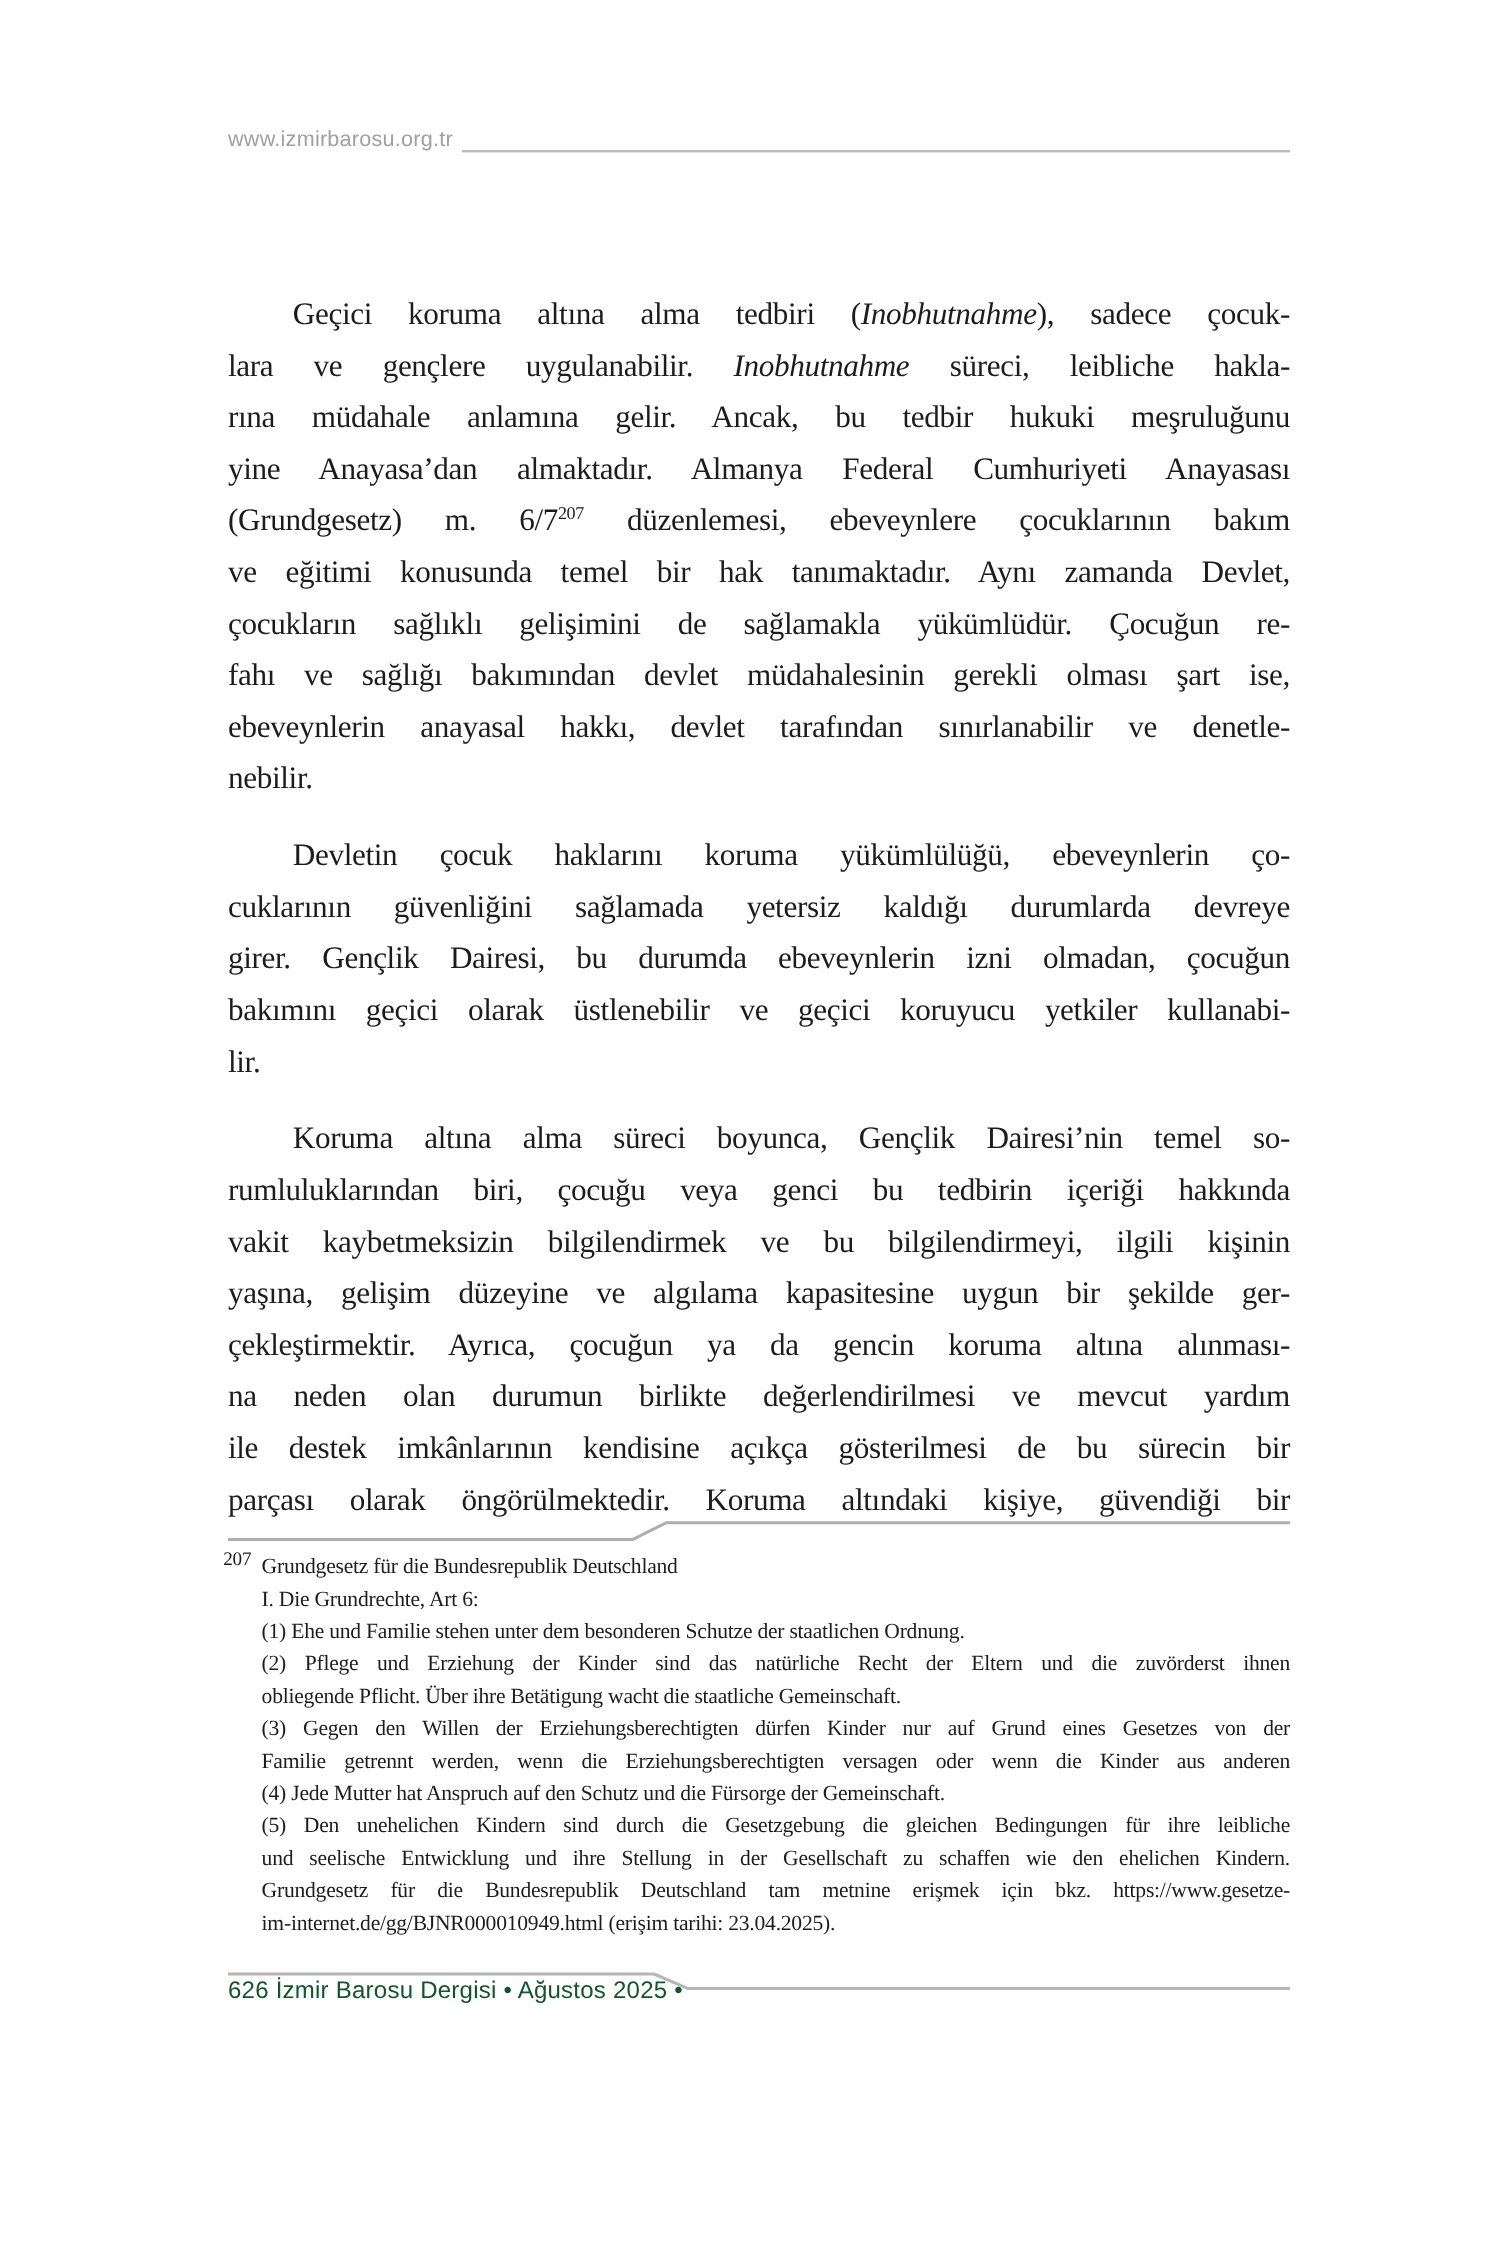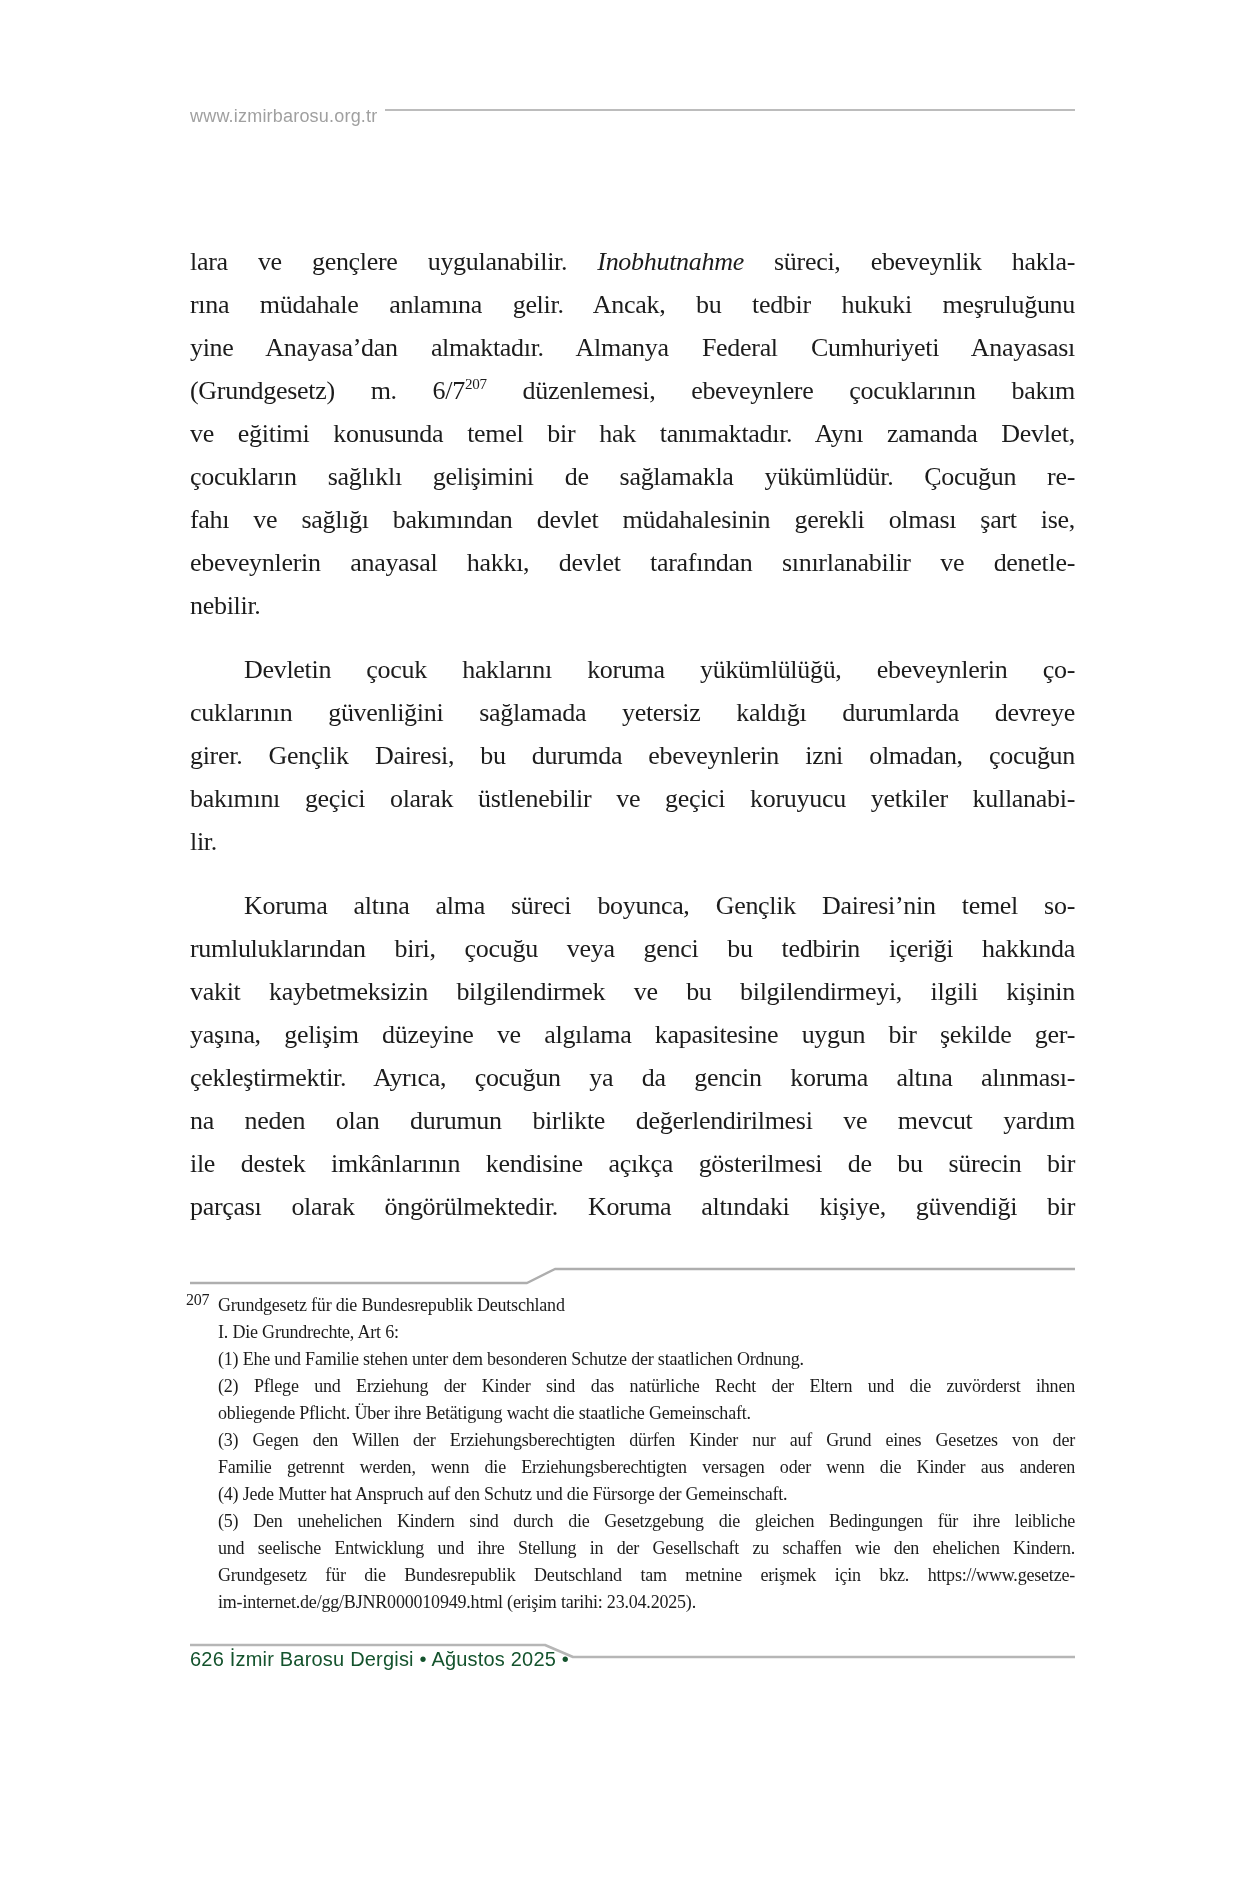--- a/index.html
+++ b/index.html
@@ -8,21 +8,21 @@
     width:1260px; height:1890px;
     margin:0 auto;
     background:#ffffff;
     font-family:"Liberation Serif", serif;
     color:#1c1c1c;
     overflow:hidden;
   }
   
   .page-header {
     position:absolute; top:106px; left:190px; right:185px;
-    display:flex; align-items:flex-start; gap:8px;
+    display:flex; align-items:flex-end; gap:8px;
     font-family:"Liberation Sans", sans-serif;
     font-size:18px; color:#a0a0a0; letter-spacing:0.2px;
   }
   .header-rule { flex:1; border-top:2px solid #bcbcbc; margin-top:3px; }
 
   
   .body-text {
     position:absolute; top:240px; left:190px; width:885px;
     font-size:26px; line-height:43px; letter-spacing:-0.3px;
   }
@@ -58,21 +58,22 @@
 
 <div class="page">
 
   <header class="page-header">
     <span>www.izmirbarosu.org.tr</span>
     <span class="header-rule"></span>
   </header>
 
   <main class="body-text" id="body-container">
       <div class="para">
-        <div class="line"><span>lara ve gençlere uygulanabilir. </span><span class="it">Inobhutnahme</span><span> süreci, ebeveynlik hakla-</span></div>
+        <div class="line indent"><span>Geçici koruma altına alma tedbiri (</span><span class="it">Inobhutnahme</span><span>), sadece çocuk-</span></div>
+        <div class="line"><span>lara ve gençlere uygulanabilir. </span><span class="it">Inobhutnahme</span><span> süreci, leibliche hakla-</span></div>
         <div class="line"><span>rına müdahale anlamına gelir. Ancak, bu tedbir hukuki meşruluğunu</span></div>
         <div class="line"><span>yine Anayasa’dan almaktadır. Almanya Federal Cumhuriyeti Anayasası</span></div>
         <div class="line"><span>(Grundgesetz) m. 6/7</span><span class="sup">207</span><span> düzenlemesi, ebeveynlere çocuklarının bakım</span></div>
         <div class="line"><span>ve eğitimi konusunda temel bir hak tanımaktadır. Aynı zamanda Devlet,</span></div>
         <div class="line"><span>çocukların sağlıklı gelişimini de sağlamakla yükümlüdür. Çocuğun re-</span></div>
         <div class="line"><span>fahı ve sağlığı bakımından devlet müdahalesinin gerekli olması şart ise,</span></div>
         <div class="line"><span>ebeveynlerin anayasal hakkı, devlet tarafından sınırlanabilir ve denetle-</span></div>
         <div class="line nojust"><span>nebilir.</span></div>
       </div>
       <div class="para">

